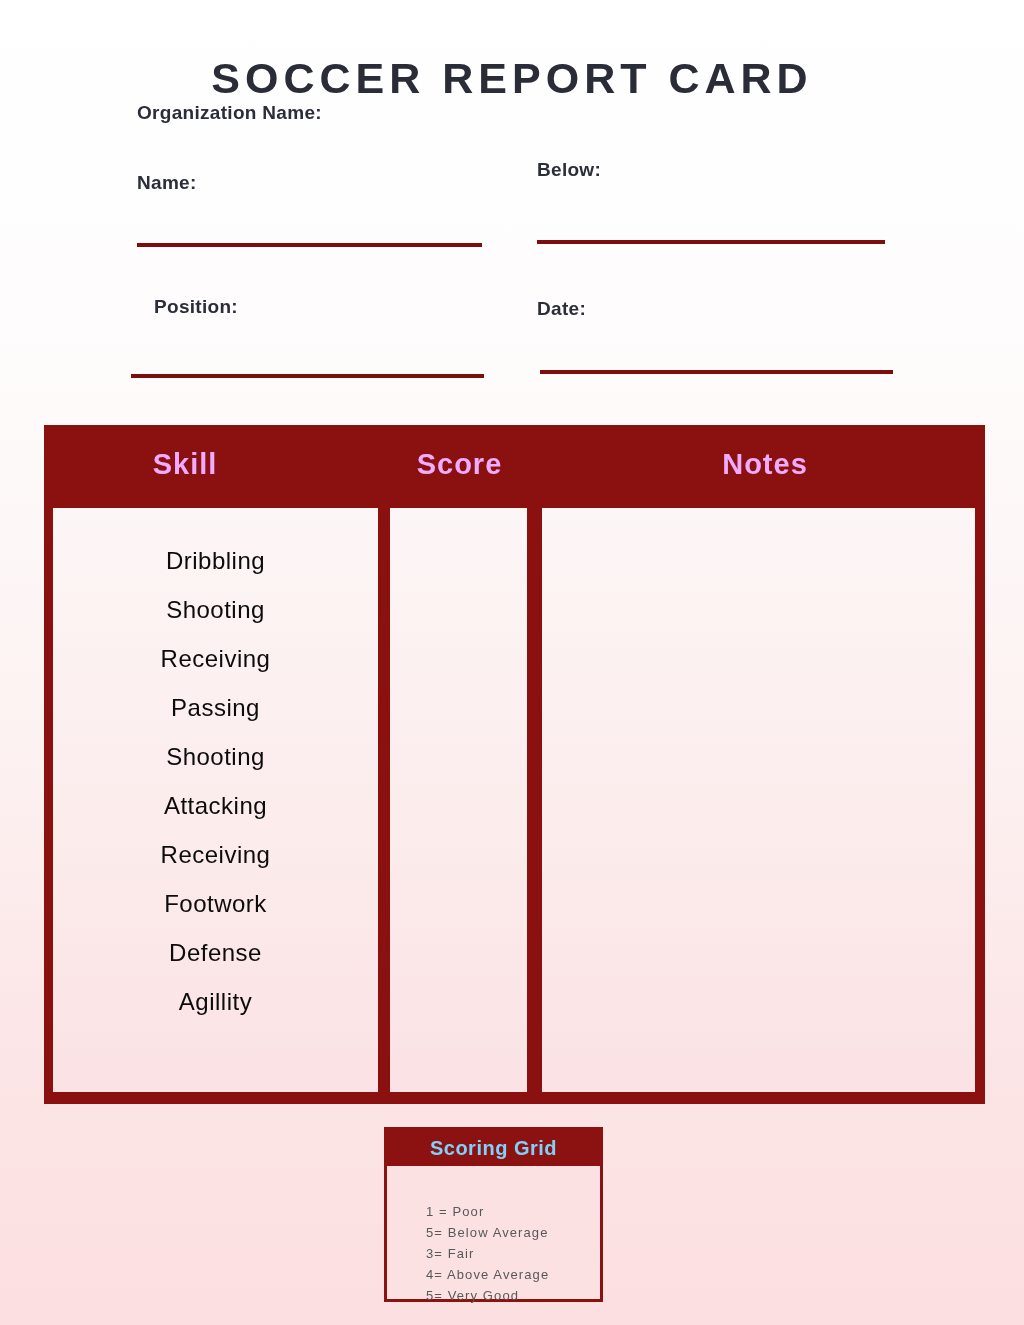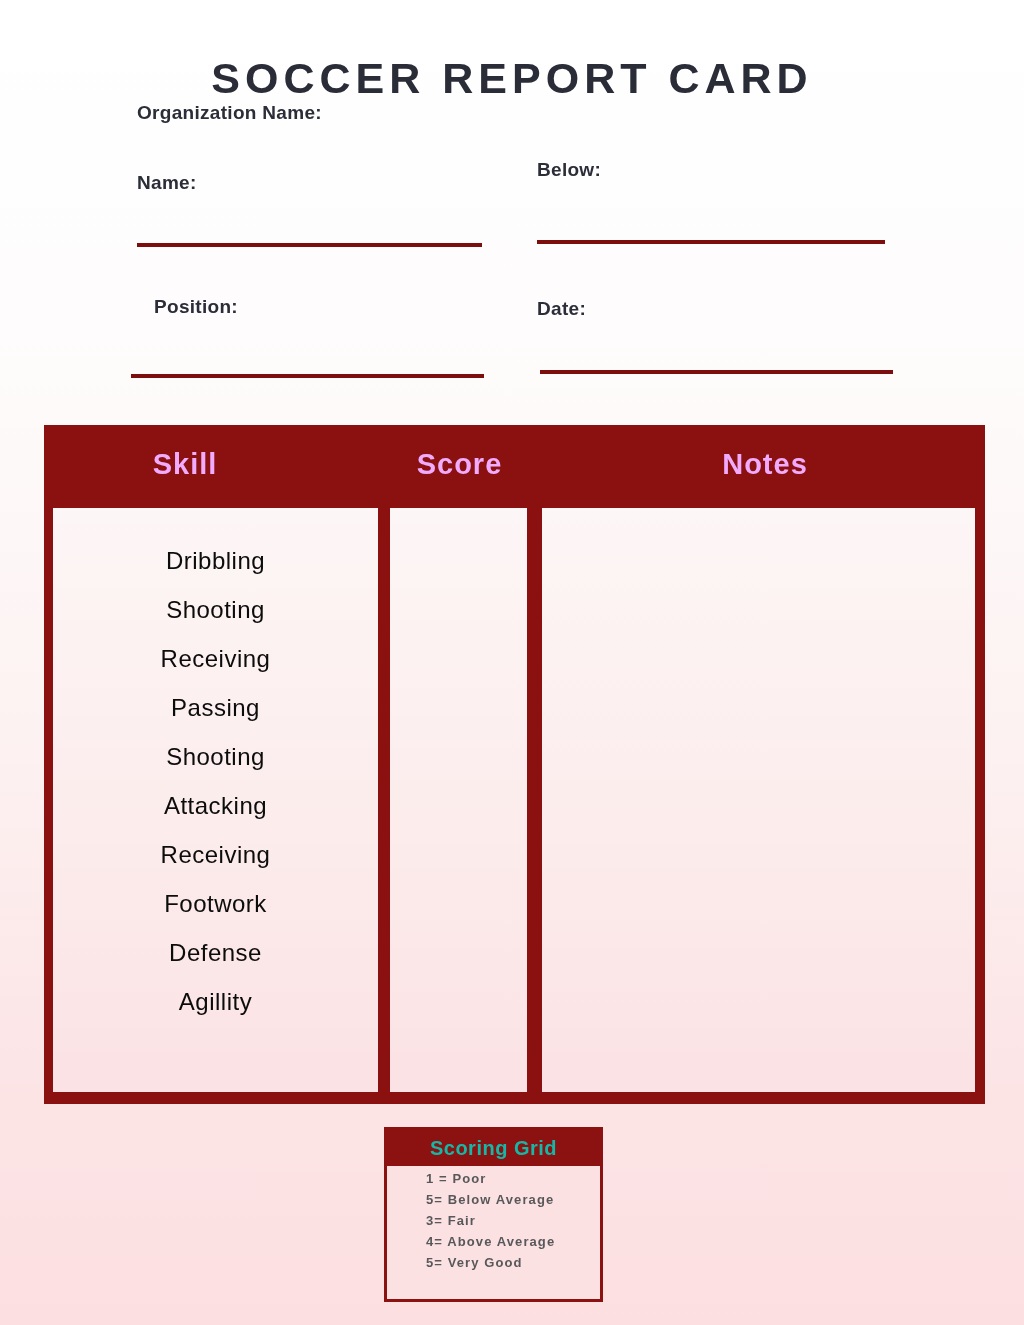--- a/index.html
+++ b/index.html
@@ -97,29 +97,28 @@
     width: 219px;
     height: 175px;
     border: 3px solid #8c1212;
     box-sizing: border-box;
     background: #fce1e3;
   }
   .scoring-grid-header {
     height: 36px;
     line-height: 36px;
     background: #8c1212;
-    color: #14b8a6;
+    color: #7dd3fc;
     text-align: center;
     font-size: 20px;
     font-weight: bold;
     letter-spacing: 0.5px;
   }
   .scoring-grid-body {
-    padding: 2px 0 0 39px;
-    font-weight: bold;
+    padding: 35px 0 0 39px;
   }
   .scoring-item {
     font-size: 13px;
     line-height: 21px;
     letter-spacing: 1.1px;
     color: #58585a;
   }
 </style>
 </head>
 <body>

